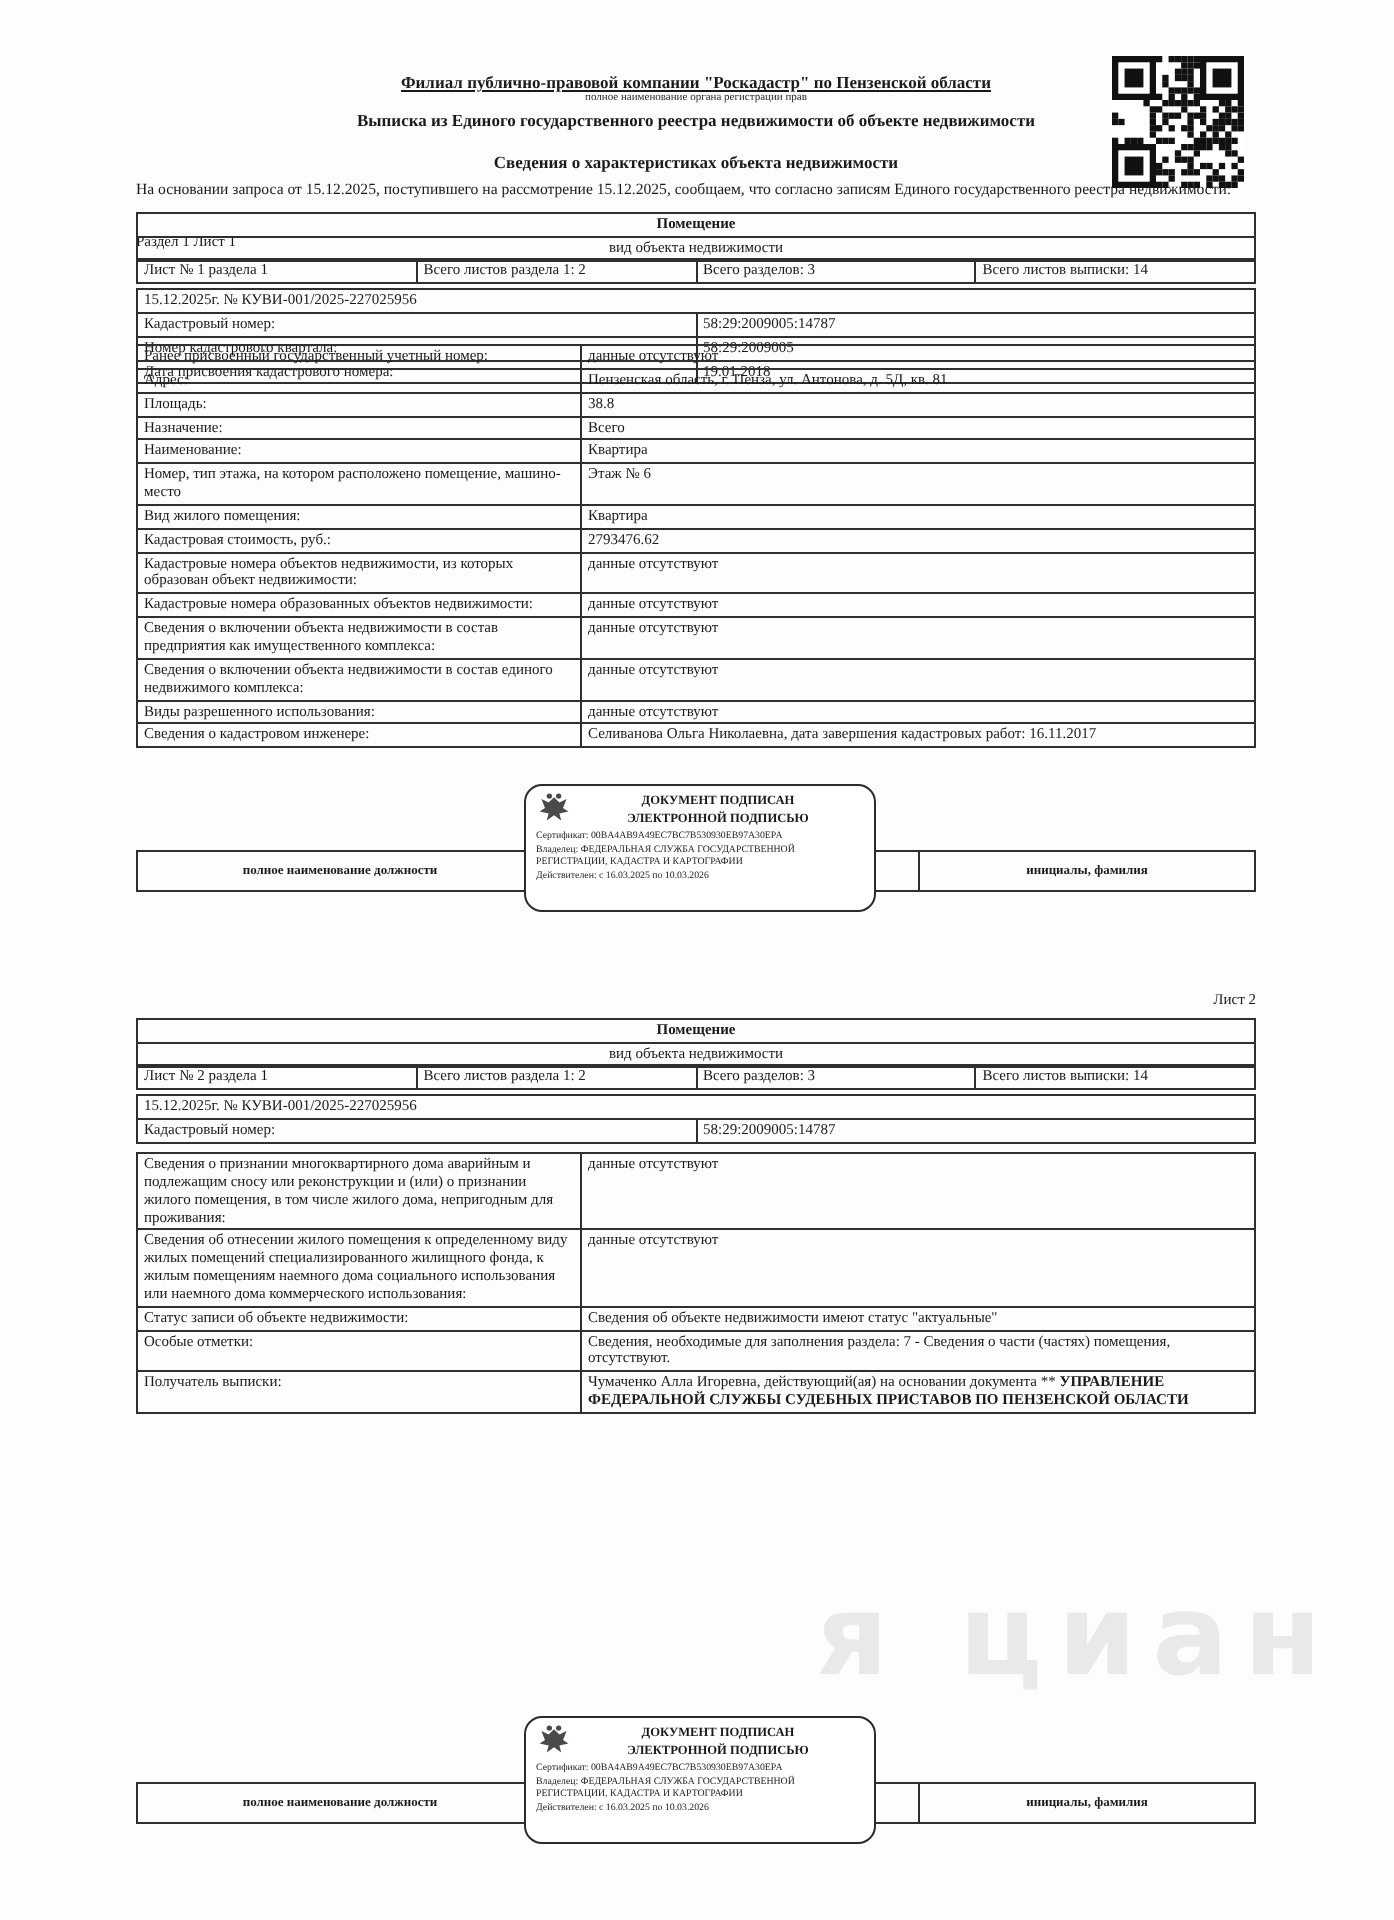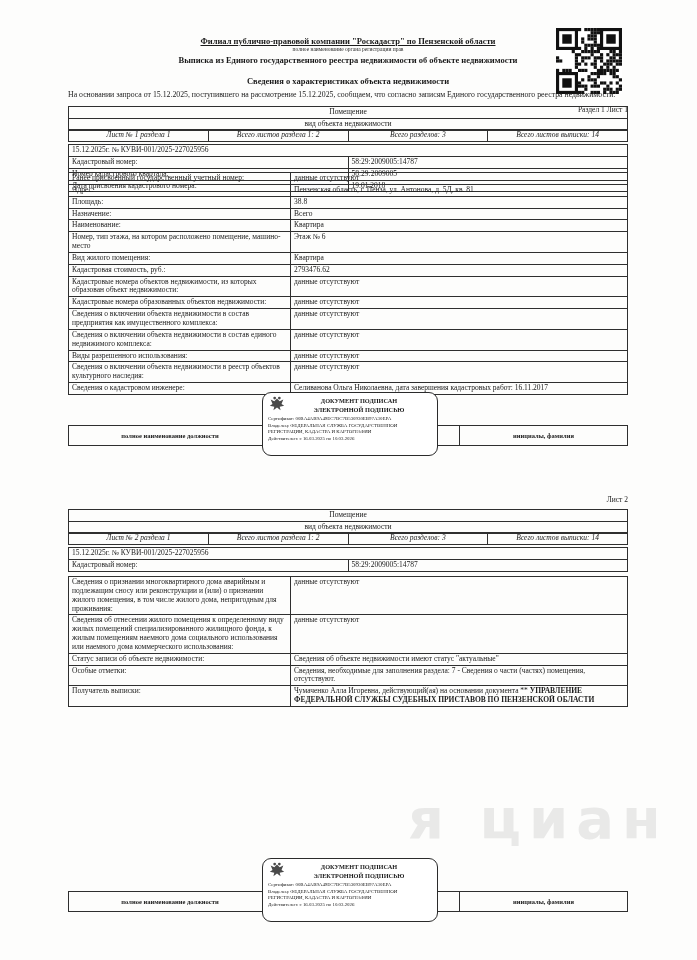--- a/index.html
+++ b/index.html
@@ -9,32 +9,32 @@
   .abs{position:absolute;}
   .content-left{left:68px;width:560px;}
 
   
   .header{top:36px;text-align:center;line-height:1.2;}
   .org-name{font-size:8.5px;font-weight:bold;text-decoration:underline;}
   .org-caption{font-size:5.5px;color:#2a2a2a;}
   .doc-title{font-size:8.5px;font-weight:bold;margin-top:2px;}
   .section-title{font-size:8.5px;font-weight:bold;margin-top:11px;}
   .basis-line{font-size:7.8px;text-align:left;margin-top:4px;}
-  .section-sheet{font-size:7.5px;text-align:right;margin-top:5px;}
+  .section-sheet{font-size:7.5px;text-align:left;margin-top:16px;}
 
   
   table.tbl{border-collapse:collapse;width:560px;table-layout:fixed;}
   table.tbl td{border:1px solid #2f2f2f;font-size:7.5px;line-height:1.18;
                padding:1px 3px;vertical-align:top;word-wrap:break-word;}
   .tbl-kind{top:106px;}
   .tbl-kind td{text-align:center;}
-  .kind-name{font-weight:normal;font-size:8px;}
+  .kind-name{font-weight:bold;font-size:8px;}
   .kind-caption{font-size:7px;}
   .tbl-sheet{top:129px;}
-  .tbl-sheet td{text-align:center;font-style:italic;}
+  .tbl-sheet td{}
   .tbl-info1{top:144px;}
   .tbl-details1{top:172px;}
   td.lbl{width:215px;}
   .tbl-kind2{top:509px;}
   .tbl-sheet2{top:532px;}
   .tbl-info2{top:547px;}
   .tbl-details2{top:576px;}
   .p2-sheet-label{top:495px;font-size:7.5px;text-align:right;}
 
   
@@ -326,24 +326,20 @@
       </tr>
   <tr>
         <td class="lbl">Сведения о включении объекта недвижимости в состав единого недвижимого комплекса:</td>
         <td>данные отсутствуют</td>
       </tr>
   <tr>
         <td class="lbl">Виды разрешенного использования:</td>
         <td>данные отсутствуют</td>
       </tr>
   <tr>
-        <td class="lbl">Сведения о включении объекта недвижимости в реестр объектов культурного наследия:</td>
-        <td>данные отсутствуют</td>
-      </tr>
-  <tr>
         <td class="lbl">Сведения о кадастровом инженере:</td>
         <td>Селиванова Ольга Николаевна, дата завершения кадастровых работ: 16.11.2017</td>
       </tr>
 </tbody>
   </table>
 
 <div class="abs content-left sigblock sig1">
   <table class="sig-row">
     <tbody>
         <tr>

